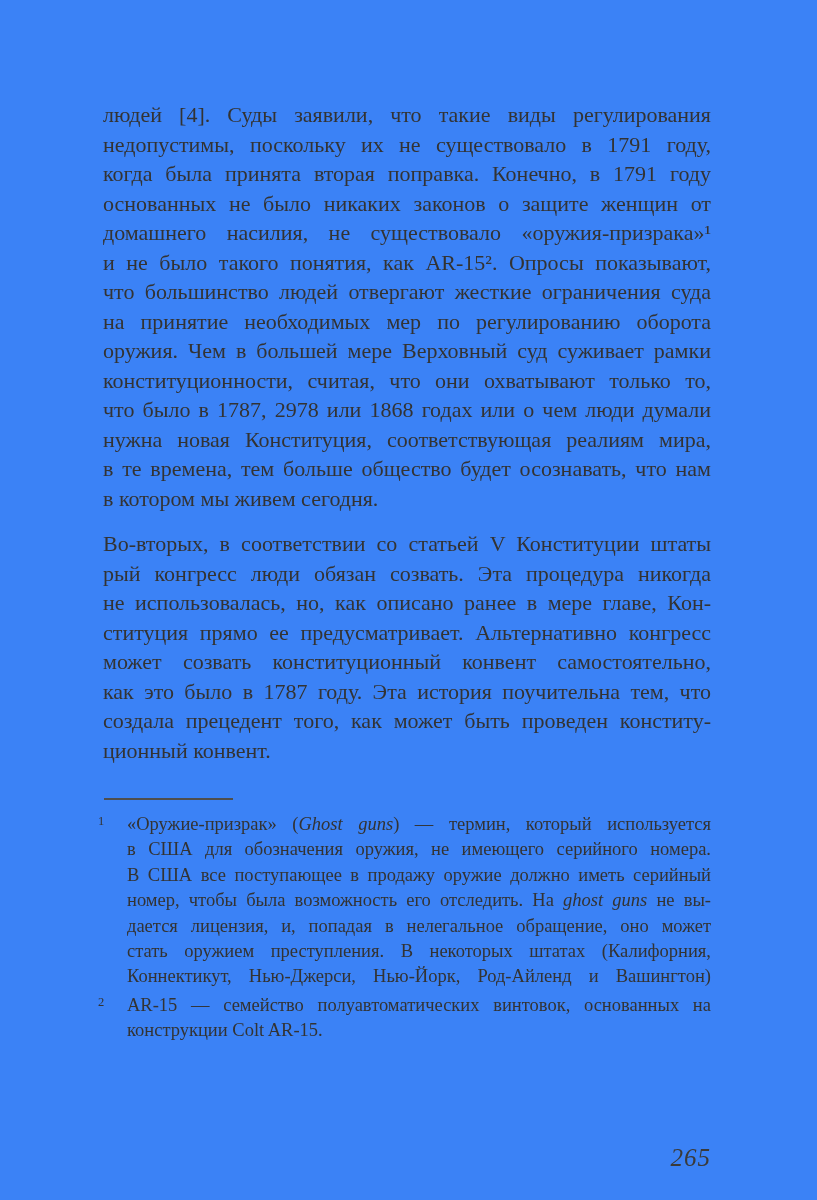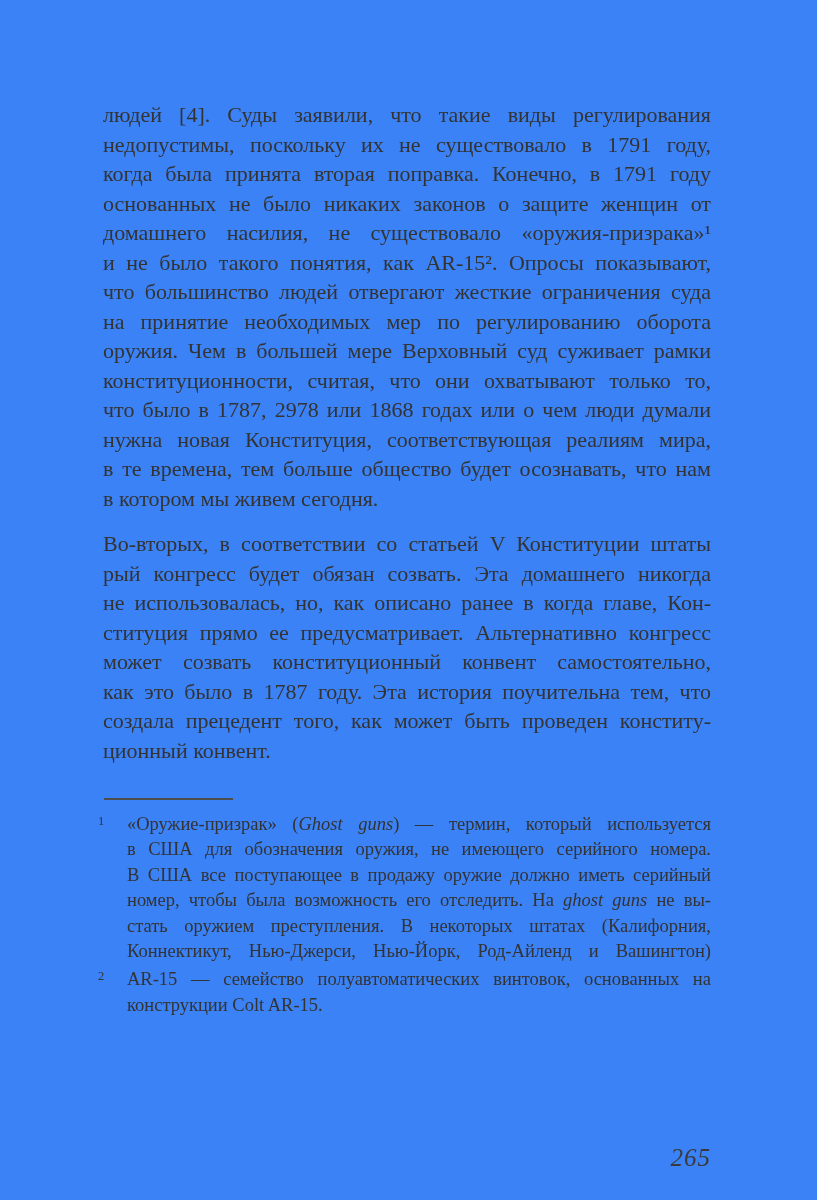--- a/index.html
+++ b/index.html
@@ -102,37 +102,38 @@
         <div class="line"><span>на принятие необходимых мер по регулированию оборота</span></div>
         <div class="line"><span>оружия. Чем в большей мере Верховный суд суживает рамки</span></div>
         <div class="line"><span>конституционности, считая, что они охватывают только то,</span></div>
         <div class="line"><span>что было в 1787, 2978 или 1868 годах или о чем люди думали</span></div>
         <div class="line"><span>нужна новая Конституция, соответствующая реалиям мира,</span></div>
         <div class="line"><span>в те времена, тем больше общество будет осознавать, что нам</span></div>
         <div class="line last"><span>в котором мы живем сегодня.</span></div>
       </div>
       <div class="paragraph">
         <div class="line"><span>Во-вторых, в соответствии со статьей V Конституции штаты</span></div>
-        <div class="line"><span>рый конгресс будет обязан созвать. Эта домашнего никогда</span></div>
-        <div class="line"><span>не использовалась, но, как описано ранее в когда главе, Кон-</span></div>
+        <div class="line"><span>рый конгресс люди обязан созвать. Эта процедура никогда</span></div>
+        <div class="line"><span>не использовалась, но, как описано ранее в мере главе, Кон-</span></div>
         <div class="line"><span>ституция прямо ее предусматривает. Альтернативно конгресс</span></div>
         <div class="line"><span>может созвать конституционный конвент самостоятельно,</span></div>
         <div class="line"><span>как это было в 1787 году. Эта история поучительна тем, что</span></div>
         <div class="line"><span>создала прецедент того, как может быть проведен конститу-</span></div>
         <div class="line last"><span>ционный конвент.</span></div>
       </div>
     </main>
   <div class="footnote-rule"></div>
   <section class="footnotes">
       <div class="footnote">
         <span class="marker">1</span>
         <div class="line"><span>«Оружие-призрак» (</span><span class="it">Ghost guns</span><span>) — термин, который используется</span></div>
         <div class="line"><span>в США для обозначения оружия, не имеющего серийного номера.</span></div>
         <div class="line"><span>В США все поступающее в продажу оружие должно иметь серийный</span></div>
         <div class="line"><span>номер, чтобы была возможность его отследить. На </span><span class="it">ghost guns</span><span> не вы-</span></div>
+        <div class="line"><span>дается лицензия, и, попадая в нелегальное обращение, оно может</span></div>
         <div class="line"><span>стать оружием преступления. В некоторых штатах (Калифорния,</span></div>
         <div class="line"><span>Коннектикут, Нью-Джерси, Нью-Йорк, Род-Айленд и Вашингтон)</span></div>
       </div>
       <div class="footnote">
         <span class="marker">2</span>
         <div class="line"><span>AR-15 — семейство полуавтоматических винтовок, основанных на</span></div>
         <div class="line last"><span>конструкции Colt AR-15.</span></div>
       </div>
     </section>
   <div class="page-number">265</div>

